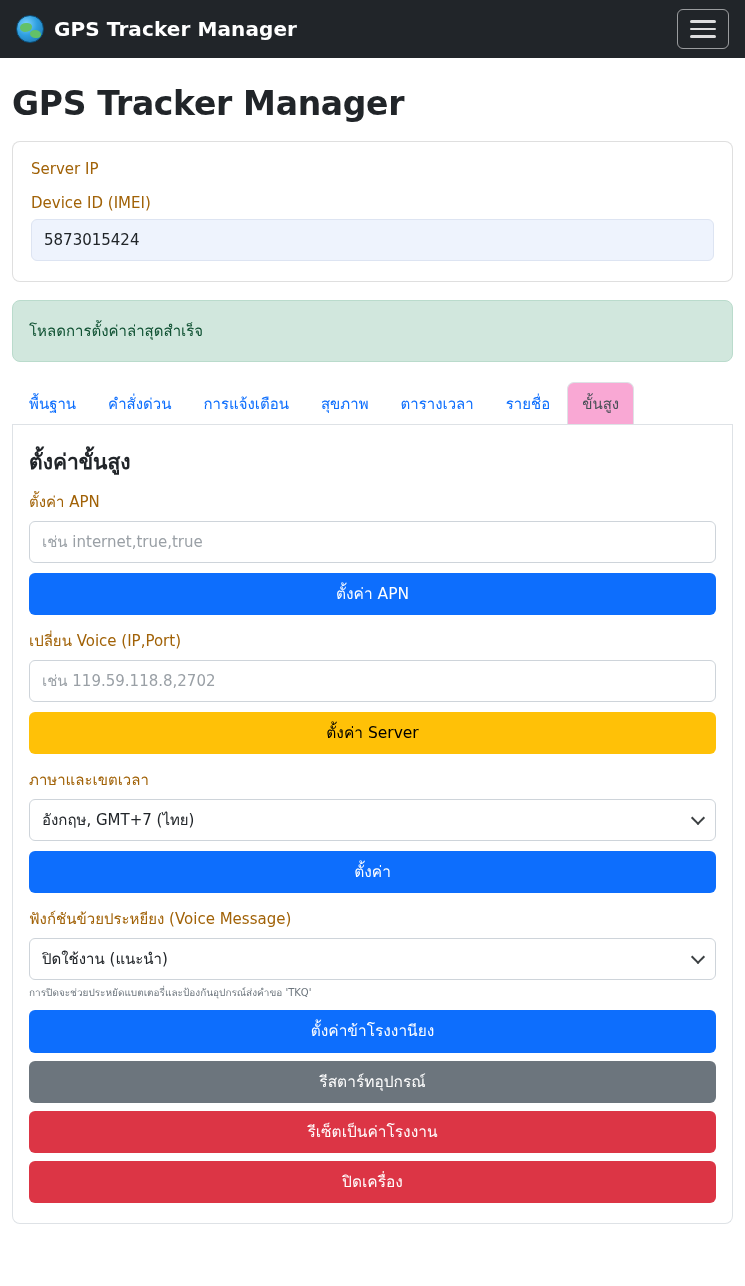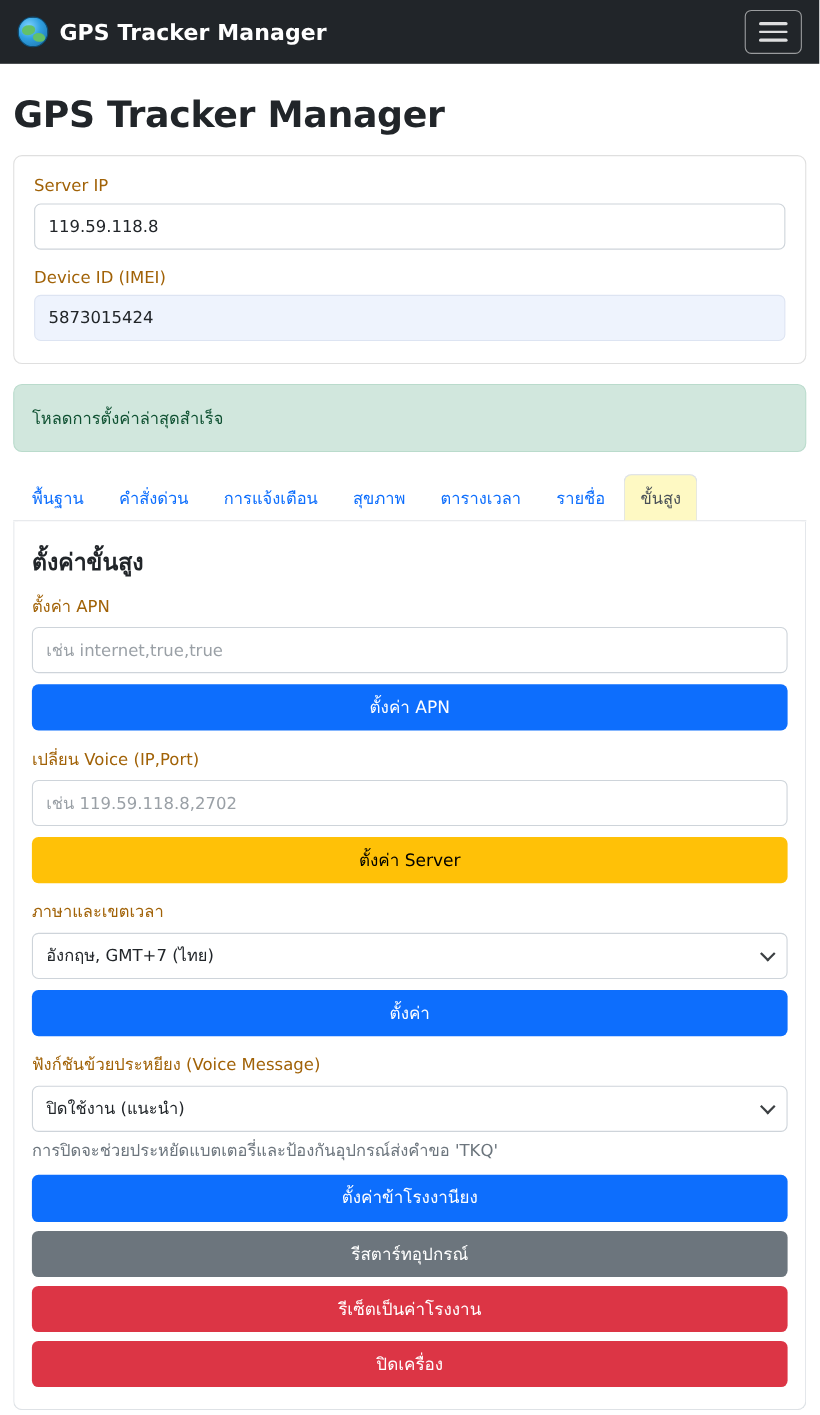--- a/index.html
+++ b/index.html
@@ -141,39 +141,39 @@
     border: 1px solid transparent;
     border-bottom: none;
     border-radius: 7px 7px 0 0;
     cursor: pointer;
     background: transparent;
     white-space: nowrap;
     margin-bottom: -1px;
   }
   .nav-tabs .tab.active {
     color: #495057;
-    background: #fef9c3;
+    background: #f9a8d4;
     border-color: #dee2e6 #dee2e6 #fff;
   }
 
   .tab-pane {
     border: 1px solid #dee2e6;
     border-top: none;
     border-radius: 0 0 8px 8px;
     padding: 16px 16px 20px 16px;
     background: #fff;
     margin-bottom: 24px;
   }
   .pane-title {
     font-size: 21px;
     font-weight: 600;
     margin: 4px 0 12px 0;
   }
   .small-note {
-    font-size: 15px;
+    font-size: 10px;
     color: #6c757d;
     margin: 5px 0 10px 0;
   }
 
   .btn {
     display: block;
     width: 100%;
     border: none;
     border-radius: 6px;
     padding: 11px 10px;
@@ -221,21 +221,20 @@
   </button>
 </div>
 
 <h1 class="page-title">GPS Tracker Manager</h1>
 
 <div class="container">
 
   <div class="card">
     <div class="mb-3">
       <label class="form-label">Server IP</label>
-      <input class="form-control" type="text" value="119.59.118.8" style="">
     </div>
     <div>
       <label class="form-label">Device ID (IMEI)</label>
       <input class="form-control readonly-blue" type="text" value="5873015424" style="">
     </div>
   </div>
 
   <div class="alert-success">โหลดการตั้งค่าล่าสุดสำเร็จ</div>
 
   <div class="nav-tabs">

